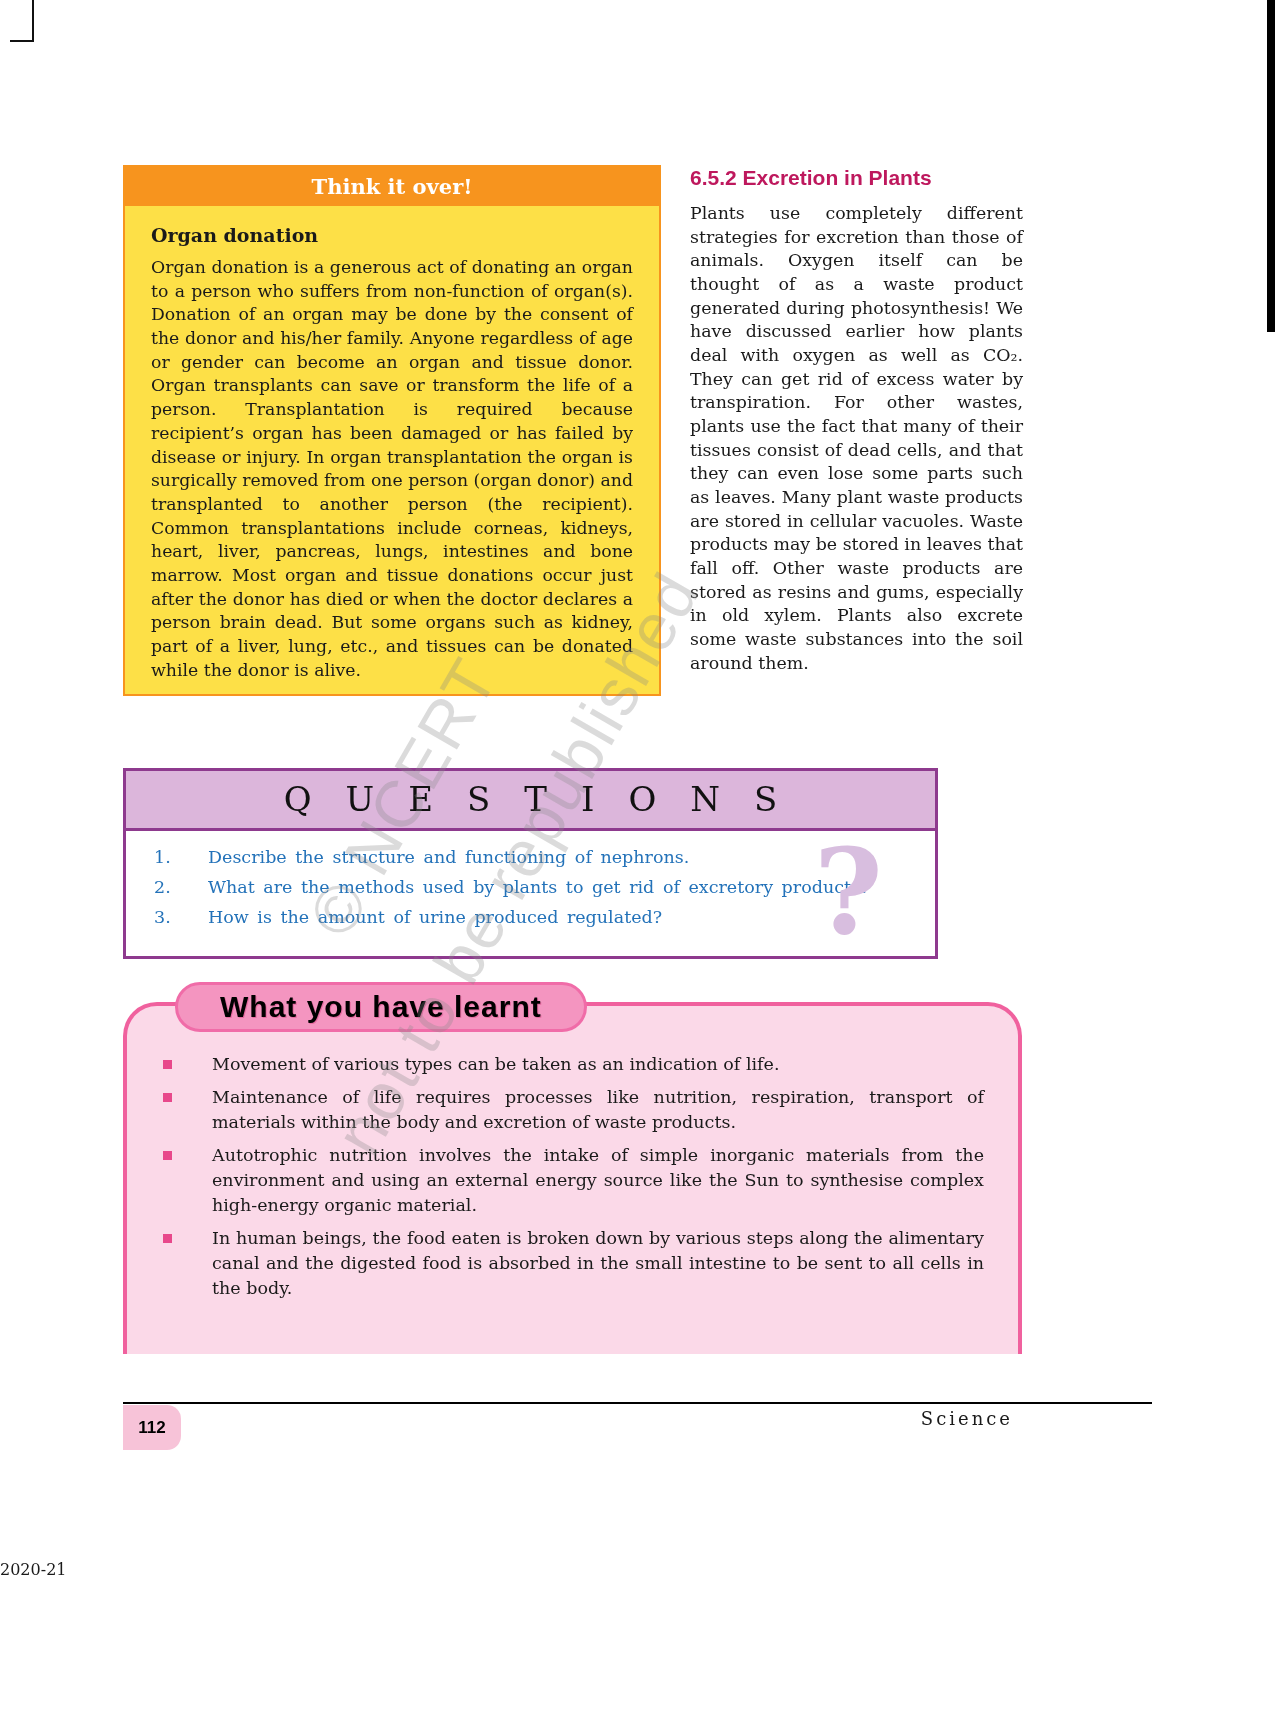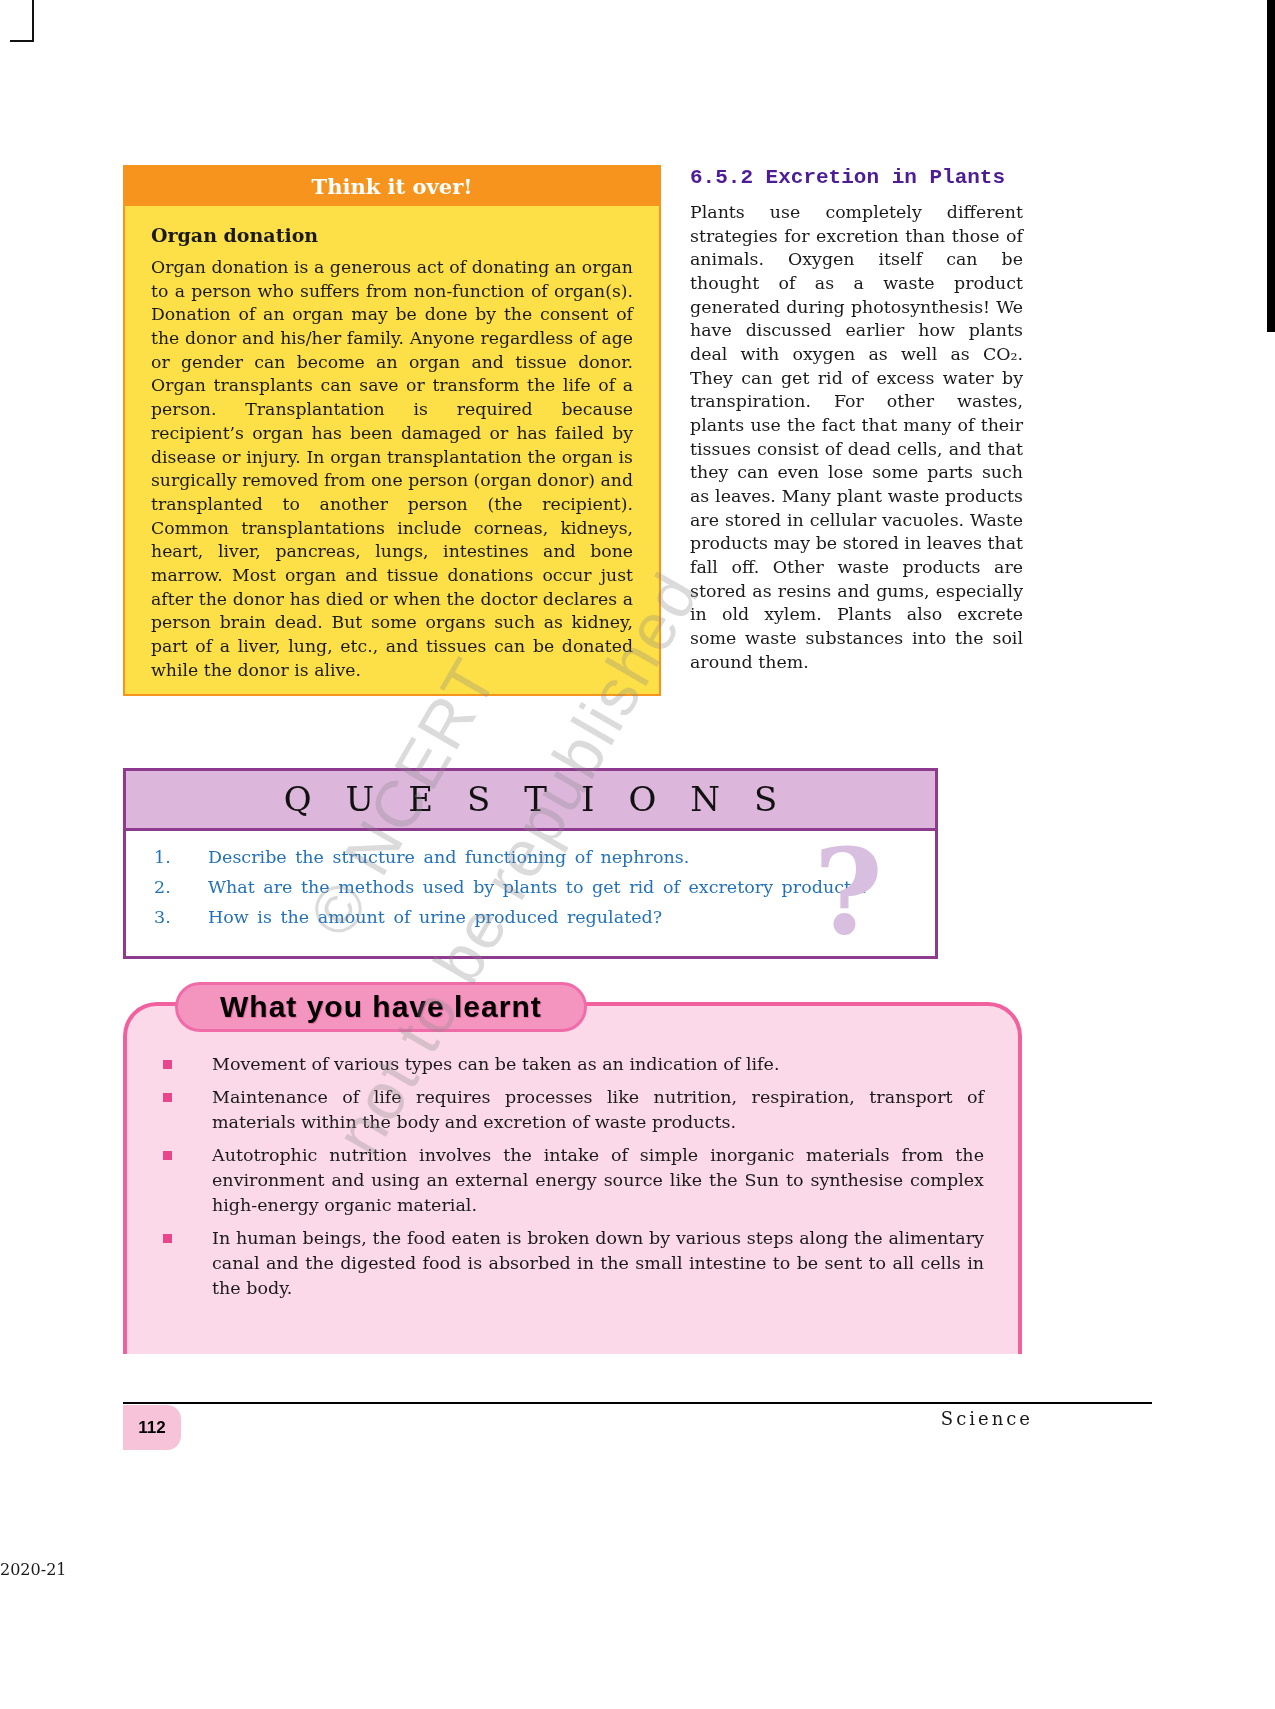--- a/index.html
+++ b/index.html
@@ -30,22 +30,22 @@
   .think-box { position:absolute; left:123px; top:165px; width:538px;
     background:#fde047; border:2px solid #F7941E; }
   .think-header { background:#F7941E; color:#fff; text-align:center;
     font-weight:bold; font-size:21px; padding:7px 0; }
   .think-body { padding:12px 26px 12px 26px; }
   .think-heading { font-weight:bold; font-size:19px; margin:6px 0 10px; }
   .think-text { font-size:17.3px; line-height:1.37; text-align:justify; }
 
   
   .right-col { position:absolute; left:690px; top:166px; width:333px; }
-  .section-heading { font-family:Liberation Mono, monospace; font-weight:bold;
-    font-size:21px; color:#4c1d95; margin-bottom:12px; }
+  .section-heading { font-family:Liberation Sans, sans-serif; font-weight:bold;
+    font-size:21px; color:#be185d; margin-bottom:12px; }
   .section-text { font-size:17.4px; line-height:1.36; text-align:justify; }
 
   
   .questions-box { position:absolute; left:123px; top:768px; width:815px;
     background:#fff; border:3px solid #8E3A8E; }
   .q-header { background:#DCB6DB; border-bottom:3px solid #8E3A8E;
     text-align:center; font-size:34px; letter-spacing:34px; text-indent:34px;
     padding:8px 0 9px; color:#111; }
   .q-body { position:relative; padding:12px 0 24px; }
   .q-row { display:flex; font-size:17.5px; color:#2372B9; line-height:1.7; }
@@ -67,21 +67,21 @@
   .learnt-item { position:relative; padding-left:49px; font-size:17.5px;
     line-height:25px; text-align:justify; margin-bottom:8px; }
   .bullet { position:absolute; left:0; top:8px; width:9px; height:9px; background:#E8488B; }
 
   
   .footer-line { position:absolute; left:123px; top:1402px; width:1029px; height:2px; background:#000; }
   .page-badge { position:absolute; left:123px; top:1405px; width:58px; height:45px;
     background:#F7C3D8; border-radius:0 14px 14px 0;
     font-family:"Liberation Sans", sans-serif; font-weight:bold; font-size:17px;
     display:flex; align-items:center; justify-content:center; color:#000; }
-  .footer-science { position:absolute; right:242px; top:1408px; font-size:18px; letter-spacing:3px; }
+  .footer-science { position:absolute; right:262px; top:1408px; font-size:18px; letter-spacing:3px; }
   .year { position:absolute; left:0; top:1560px; width:100%; font-size:16px; }
 </style>
 </head>
 <body>
 
 <div class="crop-tl"></div>
 <div class="edge-bar"></div>
 
 <div class="watermark">
   <span>© NCERT</span>

